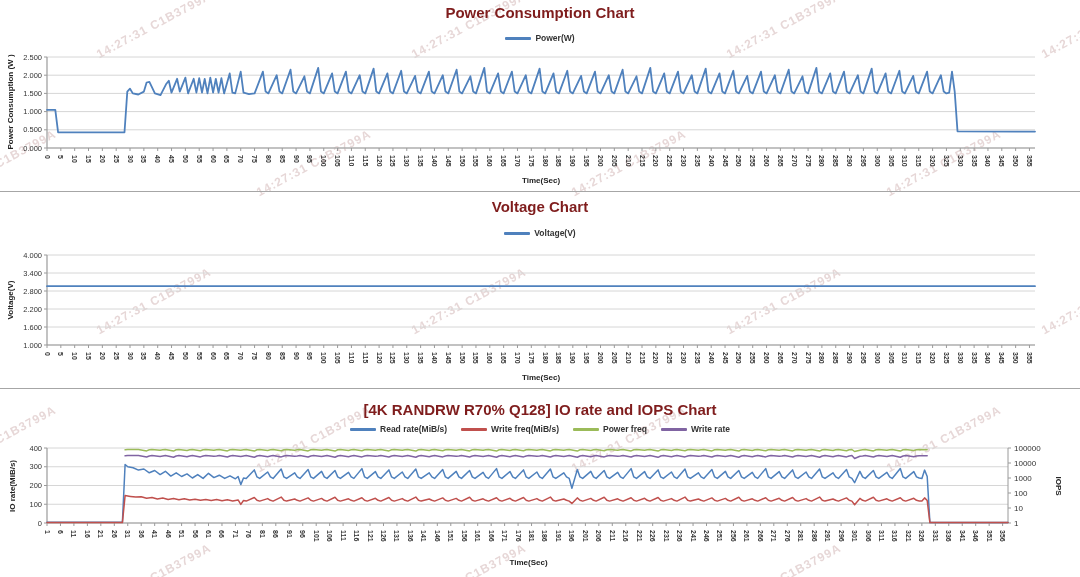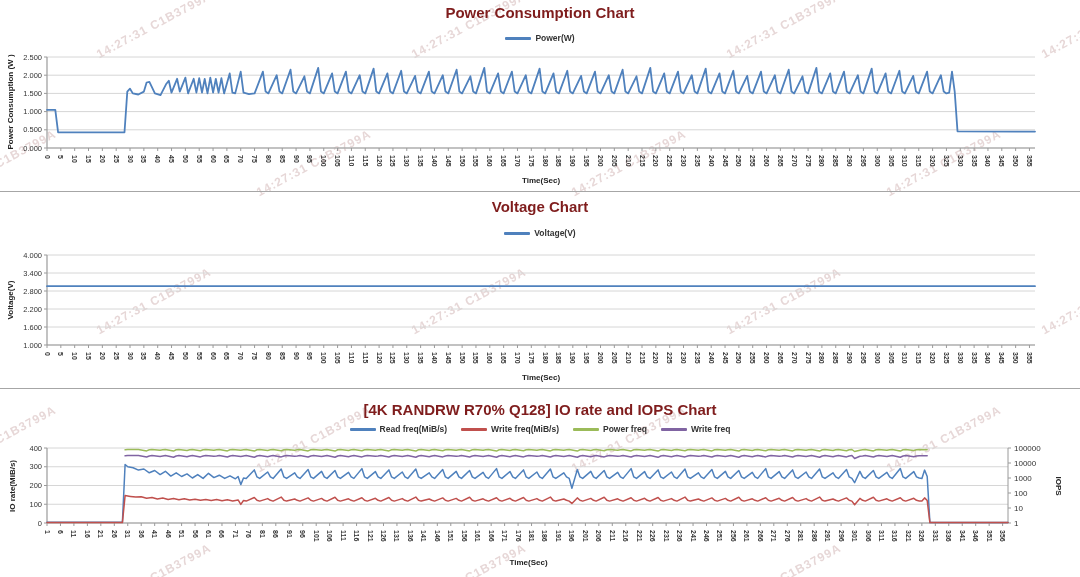--- a/index.html
+++ b/index.html
@@ -579,32 +579,32 @@
   </div>
   <div class="yaxis-title" style="left:10px;top:300px;transform:translate(-50%,-50%) rotate(-90deg);">Voltage(V)</div>
   <div class="xaxis-title" style="left:0;width:1082px;top:373px;">Time(Sec)</div>
 
   <div class="separator" style="top:388px;"></div>
 
   <div class="chart-title" style="top:393px;margin-top:8px;">[4K RANDRW R70% Q128] IO rate and IOPS Chart</div>
   <div class="legend" style="top:424px;">
     <div class="legend-item">
       <span class="swatch" style="background: rgb(79, 129, 189);"></span>
-      <span class="legend-label">Read freq(MiB/s)</span>
+      <span class="legend-label">Read rate(MiB/s)</span>
     </div>
     <div class="legend-item">
       <span class="swatch" style="background: rgb(192, 80, 77);"></span>
       <span class="legend-label">Write freq(MiB/s)</span>
     </div>
     <div class="legend-item">
       <span class="swatch" style="background: rgb(155, 187, 89);"></span>
       <span class="legend-label">Power freq</span>
     </div>
     <div class="legend-item">
       <span class="swatch" style="background: rgb(128, 100, 162);"></span>
-      <span class="legend-label">Write freq</span>
+      <span class="legend-label">Write rate</span>
     </div>
   </div>
   <div class="yaxis-title" style="left:12px;top:486px;transform:translate(-50%,-50%) rotate(-90deg);">IO rate(MiB/s)</div>
   <div class="yaxis-title" style="left:1058px;top:486px;transform:translate(-50%,-50%) rotate(90deg);">IOPS</div>
   <div class="xaxis-title" style="left:0;width:1057px;top:558px;">Time(Sec)</div>
 
 </div>
 
 </body></html>

